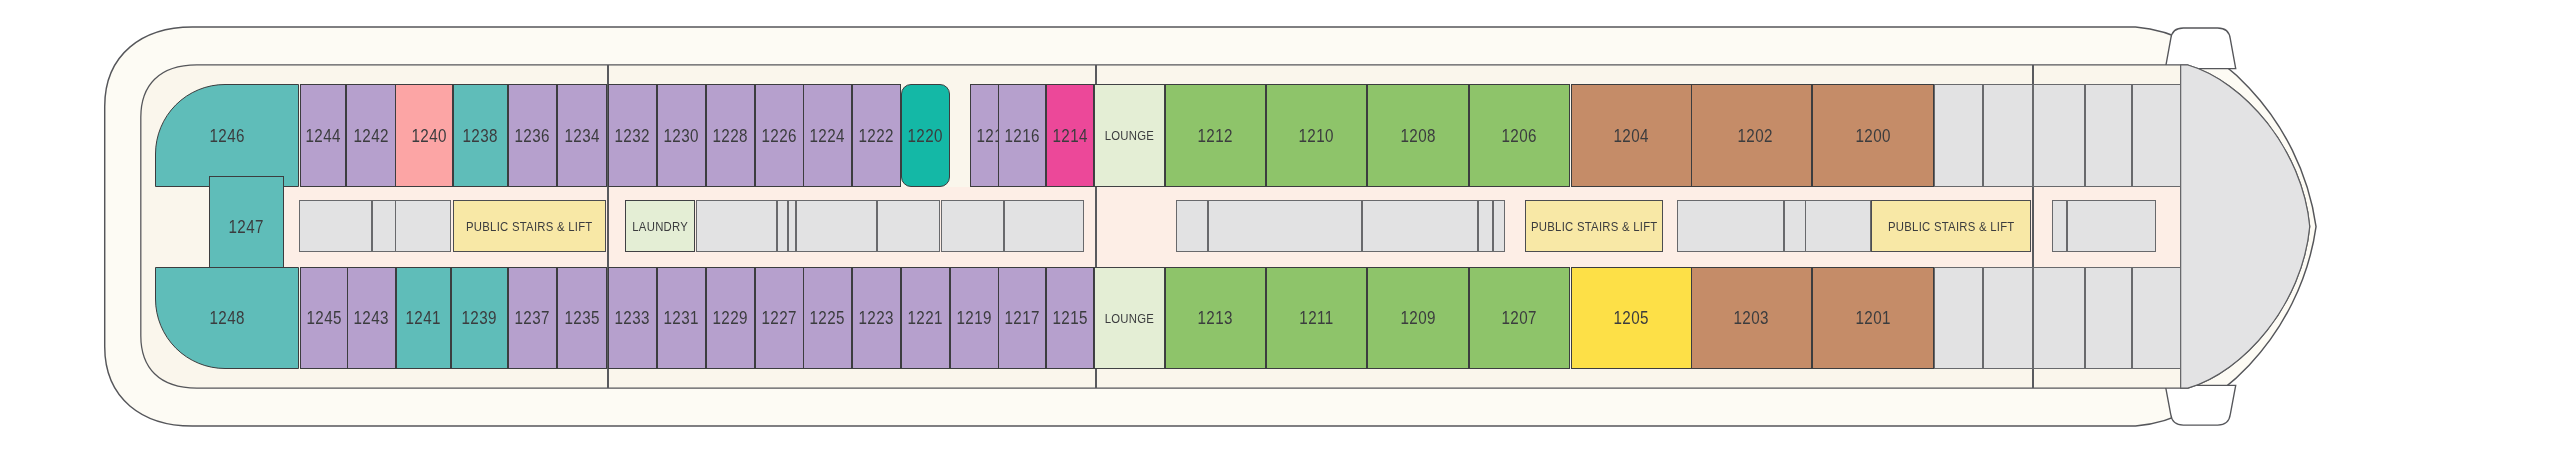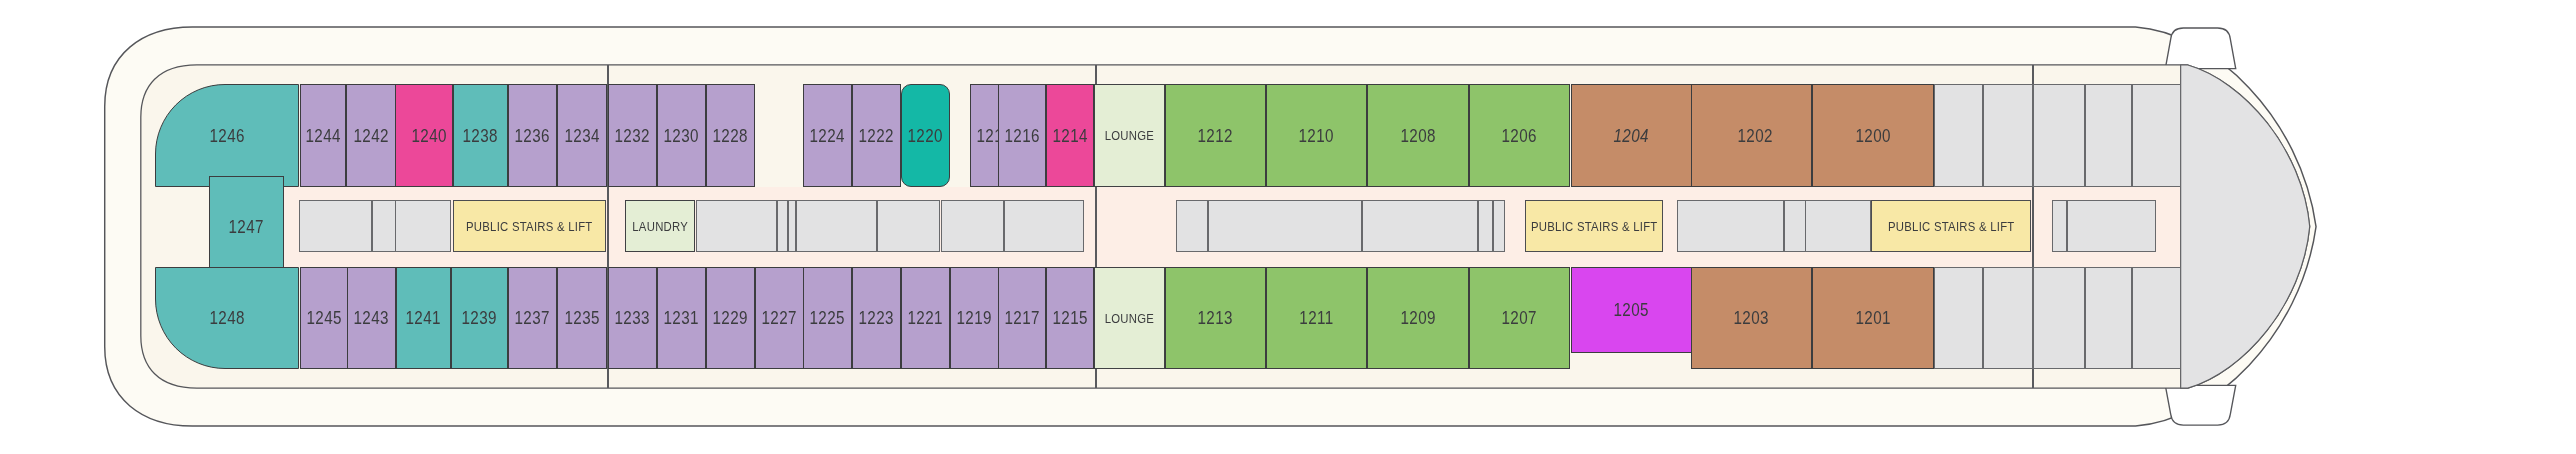--- a/index.html
+++ b/index.html
@@ -35,41 +35,44 @@
     <div class="divider" style="left: 2032px;"></div>
     <div class="cell cabin" style="left: 155px; top: 84px; width: 144px; height: 103px; background: rgb(95, 189, 185); border-top-left-radius: 70px;">
       <span class="num">1246</span>
     </div>
     <div class="cell cabin" style="left: 300px; top: 84px; width: 46px; height: 103px; background: rgb(182, 160, 205);">
       <span class="num">1244</span>
     </div>
     <div class="cell cabin" style="left: 346px; top: 84px; width: 50px; height: 103px; background: rgb(182, 160, 205);">
       <span class="num">1242</span>
     </div>
-    <div class="cell cabin" style="left: 395px; top: 84px; width: 58px; height: 103px; background: #ec4899; padding-left: 11px;">
+    <div class="cell cabin" style="left: 395px; top: 84px; width: 58px; height: 103px; background: #fca5a5; padding-left: 11px;">
       <span class="num">1240</span>
     </div>
     <div class="cell cabin" style="left: 453px; top: 84px; width: 55px; height: 103px; background: rgb(95, 189, 185);">
       <span class="num">1238</span>
     </div>
     <div class="cell cabin" style="left: 508px; top: 84px; width: 49px; height: 103px; background: rgb(182, 160, 205);">
       <span class="num">1236</span>
     </div>
     <div class="cell cabin" style="left: 557px; top: 84px; width: 50px; height: 103px; background: rgb(182, 160, 205);">
       <span class="num">1234</span>
     </div>
     <div class="cell cabin" style="left: 608px; top: 84px; width: 49px; height: 103px; background: rgb(182, 160, 205);">
       <span class="num">1232</span>
     </div>
     <div class="cell cabin" style="left: 657px; top: 84px; width: 49px; height: 103px; background: rgb(182, 160, 205);">
       <span class="num">1230</span>
     </div>
     <div class="cell cabin" style="left: 706px; top: 84px; width: 49px; height: 103px; background: rgb(182, 160, 205);">
       <span class="num">1228</span>
     </div>
+    <div class="cell cabin" style="left: 755px; top: 84px; width: 49px; height: 103px; background: rgb(182, 160, 205);">
+      <span class="num">1226</span>
+    </div>
     <div class="cell cabin" style="left: 803px; top: 84px; width: 49px; height: 103px; background: rgb(182, 160, 205);">
       <span class="num">1224</span>
     </div>
     <div class="cell cabin" style="left: 852px; top: 84px; width: 49px; height: 103px; background: rgb(182, 160, 205);">
       <span class="num">1222</span>
     </div>
     <div class="cell cabin" style="left: 901px; top: 84px; width: 49px; height: 103px; background: #14b8a6; border-radius: 10px;">
       <span class="num">1220</span>
     </div>
     <div class="cell cabin" style="left: 970px; top: 84px; width: 49px; height: 103px; background: rgb(182, 160, 205);">
@@ -89,21 +92,21 @@
     </div>
     <div class="cell cabin" style="left: 1266px; top: 84px; width: 101px; height: 103px; background: rgb(142, 196, 106);">
       <span class="num">1210</span>
     </div>
     <div class="cell cabin" style="left: 1367px; top: 84px; width: 102px; height: 103px; background: rgb(142, 196, 106);">
       <span class="num">1208</span>
     </div>
     <div class="cell cabin" style="left: 1469px; top: 84px; width: 101px; height: 103px; background: rgb(142, 196, 106);">
       <span class="num">1206</span>
     </div>
-    <div class="cell cabin" style="left: 1571px; top: 84px; width: 121px; height: 103px; background: rgb(197, 140, 104); font-style: italic;">
+    <div class="cell cabin" style="left: 1571px; top: 84px; width: 121px; height: 103px; background: rgb(197, 140, 104);">
       <span class="num">1204</span>
     </div>
     <div class="cell cabin" style="left: 1691px; top: 84px; width: 121px; height: 103px; background: rgb(197, 140, 104); padding-left: 8px;">
       <span class="num">1202</span>
     </div>
     <div class="cell cabin" style="left: 1812px; top: 84px; width: 122px; height: 103px; background: rgb(197, 140, 104);">
       <span class="num">1200</span>
     </div>
     <div class="cell utility" style="left: 1934px; top: 84px; width: 49px; height: 103px; background: rgb(226, 226, 227);"></div>
     <div class="cell utility" style="left: 1983px; top: 84px; width: 50px; height: 103px; background: rgb(226, 226, 227);"></div>
@@ -204,21 +207,21 @@
     </div>
     <div class="cell cabin" style="left: 1266px; top: 267px; width: 101px; height: 102px; background: rgb(142, 196, 106);">
       <span class="num">1211</span>
     </div>
     <div class="cell cabin" style="left: 1367px; top: 267px; width: 102px; height: 102px; background: rgb(142, 196, 106);">
       <span class="num">1209</span>
     </div>
     <div class="cell cabin" style="left: 1469px; top: 267px; width: 101px; height: 102px; background: rgb(142, 196, 106);">
       <span class="num">1207</span>
     </div>
-    <div class="cell cabin" style="left: 1571px; top: 267px; width: 121px; height: 86px; background: #d946ef;">
+    <div class="cell cabin" style="left: 1571px; top: 267px; width: 121px; height: 102px; background: #fde047;">
       <span class="num">1205</span>
     </div>
     <div class="cell cabin" style="left: 1691px; top: 267px; width: 121px; height: 102px; background: rgb(197, 140, 104);">
       <span class="num">1203</span>
     </div>
     <div class="cell cabin" style="left: 1812px; top: 267px; width: 122px; height: 102px; background: rgb(197, 140, 104);">
       <span class="num">1201</span>
     </div>
     <div class="cell utility" style="left: 1934px; top: 267px; width: 49px; height: 102px; background: rgb(226, 226, 227);"></div>
     <div class="cell utility" style="left: 1983px; top: 267px; width: 50px; height: 102px; background: rgb(226, 226, 227);"></div>

